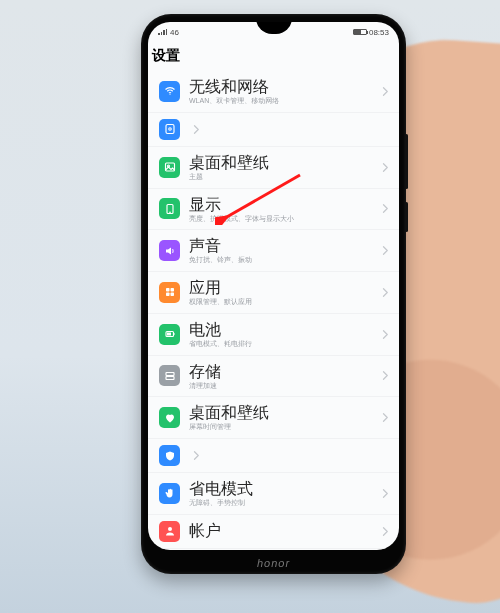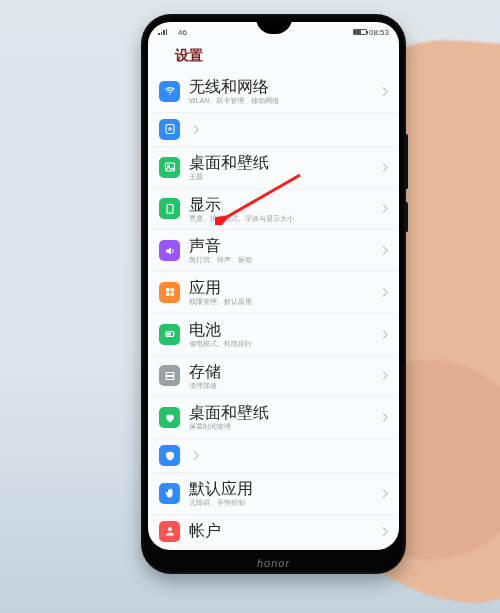--- a/index.html
+++ b/index.html
@@ -70,39 +70,39 @@
   }
 
   
   .statusbar {
     height: 18px;
     display: flex; align-items: center;
     justify-content: space-between;
     padding: 2px 10px 0;
     font-size: 8px; color: #444;
   }
-  .sb-left { display: flex; align-items: center; gap: 11px; }
+  .sb-left { display: flex; align-items: center; gap: 3px; }
   .sb-right { display: flex; align-items: center; gap: 2px; }
   .sig-bars { display: flex; align-items: flex-end; gap: 1px; height: 6px; }
   .sig-bars span { width: 1.5px; background: #555; }
   .sig-bars span:nth-child(1){height:2px}
   .sig-bars span:nth-child(2){height:3.5px}
   .sig-bars span:nth-child(3){height:5px}
   .sig-bars span:nth-child(4){height:6px}
   .batt {
     width: 14px; height: 6px;
     border: 1px solid #555; border-radius: 1px;
     position: relative;
   }
   .batt::after { content:""; position:absolute; right:-2px; top:1px; width:1px; height:3px; background:#555; }
   .batt i { display:block; height:100%; width:55%; background:#555; }
 
   .page-title {
-    font-size: 14px; font-weight: 700; color: #7f1d1d;
-    padding: 7px 27px 6px;
+    font-size: 14px; font-weight: 700; color: #000000;
+    padding: 7px 4px 6px;
   }
 
   
   .list { }
   .row {
     display: flex; align-items: center;
     padding: 6px 11px 6px 11px;
     border-bottom: 1px solid #f0f1f3;
     position: relative;
     min-height: 32px;
@@ -335,21 +335,21 @@
             </svg>
           </div>
         </div>
         <div class="row">
           <div class="icon" style="background: rgb(47, 139, 255);">
             <svg viewBox="0 0 24 24" fill="white">
               <path d="M8 12V6a1.5 1.5 0 0 1 3 0v5V5a1.5 1.5 0 0 1 3 0v6V6a1.5 1.5 0 0 1 3 0v8c0 4-2 7-6 7s-6-3-6-6l-2-3a1.5 1.5 0 0 1 2-2l3 2z"></path>
             </svg>
           </div>
           <div class="texts">
-            <div class="title">默认应用</div>
+            <div class="title">省电模式</div>
             <div class="sub">无障碍、手势控制</div>
           </div>
           <div class="chev">
             <svg viewBox="0 0 8 12">
               <path d="M2 1l5 5-5 5" fill="none" stroke="currentColor" stroke-width="1.6" stroke-linecap="round" stroke-linejoin="round"></path>
             </svg>
           </div>
         </div>
         <div class="row">
           <div class="icon" style="background: rgb(255, 82, 82);">

